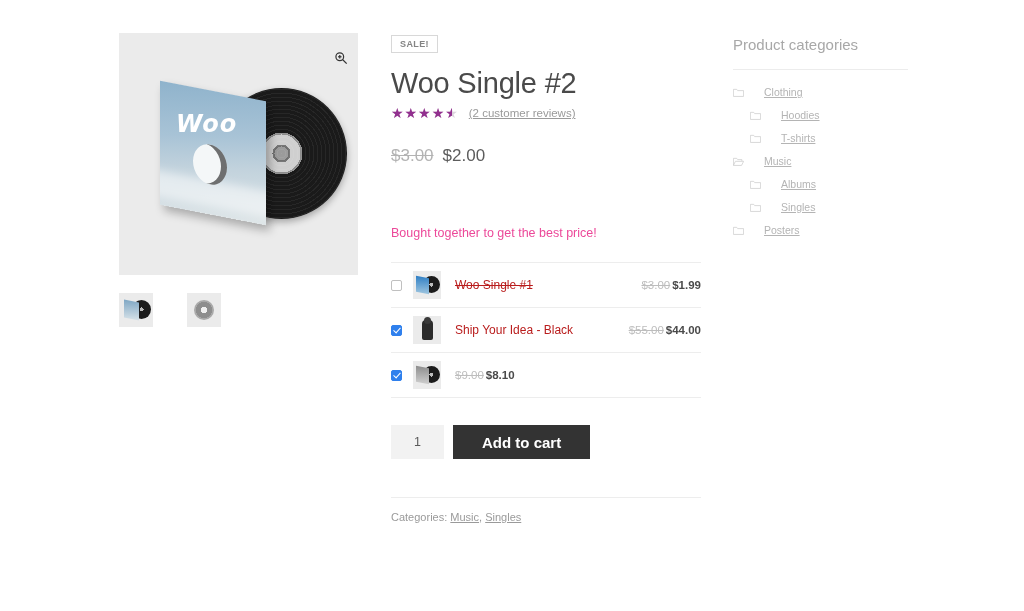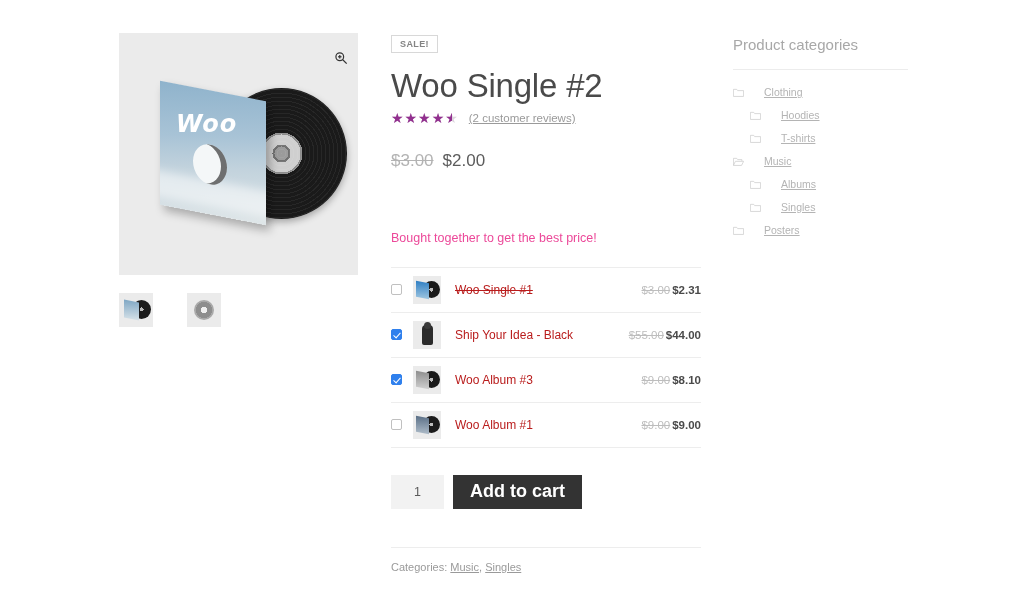--- a/index.html
+++ b/index.html
@@ -167,21 +167,21 @@
     border: 1px solid #d8d8d8;
     padding: 4px 8px 3px;
     font-size: 9px;
     font-weight: 700;
     letter-spacing: .4px;
     color: #848484;
     line-height: 1;
   }
   .product-title {
     margin: 14px 0 4px;
-    font-size: 33px;
+    font-size: 29px;
     font-weight: 400;
     color: #4a4a4a;
     letter-spacing: -.2px;
     line-height: 1.15;
   }
   .rating-row {
     display: flex;
     align-items: center;
     gap: 10px;
     margin-top: 6px;
@@ -347,26 +347,26 @@
     height: 34px;
     background: #f2f2f2;
     border: none;
     text-align: center;
     font-size: 12.5px;
     color: #5a5a5a;
     font-family: "Liberation Sans", sans-serif;
   }
   .add-cart-btn {
     min-width: 102px;
-    padding: 0 17px;
+    padding: 0 29px;
     height: 34px;
     background: #333333;
     color: #ffffff;
     border: none;
-    font-size: 18px;
+    font-size: 15px;
     font-weight: 700;
     cursor: pointer;
     font-family: "Liberation Sans", sans-serif;
   }
 
   .meta {
     margin-top: 38px;
     padding-top: 13px;
     border-top: 1px solid #ededed;
     font-size: 11px;
@@ -471,53 +471,41 @@
     <div class="bundle-list" id="bundle-list">
         <div class="bundle-row">
           <div class="row-check">
             <div class="cbox"></div>
           </div>
           <div class="row-thumb">
             <div class="rt-record"></div>
             <div class="rt-sleeve" style="background: linear-gradient(170deg, rgb(47, 127, 196), rgb(159, 198, 224));"></div>
           </div>
           <div class="row-name struck">Woo Single #1</div>
-          <div class="row-prices"><span class="rp-old">$3.00</span><span class="rp-new">$2.31</span></div>
+          <div class="row-prices"><span class="rp-old">$3.00</span><span class="rp-new">$1.99</span></div>
         </div>
         <div class="bundle-row">
           <div class="row-check">
             <div class="cbox checked"></div>
           </div>
           <div class="row-thumb">
             <div class="rt-hoodie"></div>
           </div>
           <div class="row-name">Ship Your Idea - Black</div>
           <div class="row-prices"><span class="rp-old">$55.00</span><span class="rp-new">$44.00</span></div>
         </div>
         <div class="bundle-row">
           <div class="row-check">
             <div class="cbox checked"></div>
           </div>
           <div class="row-thumb">
             <div class="rt-record"></div>
             <div class="rt-sleeve" style="background: linear-gradient(170deg, rgb(141, 141, 141), rgb(207, 207, 207));"></div>
           </div>
-          <div class="row-name">Woo Album #3</div>
           <div class="row-prices"><span class="rp-old">$9.00</span><span class="rp-new">$8.10</span></div>
-        </div>
-        <div class="bundle-row">
-          <div class="row-check">
-            <div class="cbox"></div>
-          </div>
-          <div class="row-thumb">
-            <div class="rt-record"></div>
-            <div class="rt-sleeve" style="background: linear-gradient(170deg, rgb(90, 111, 134), rgb(174, 188, 201));"></div>
-          </div>
-          <div class="row-name">Woo Album #1</div>
-          <div class="row-prices"><span class="rp-old">$9.00</span><span class="rp-new">$9.00</span></div>
         </div>
       </div>
 
     <div class="cart-row">
       <input class="qty-input" type="text" value="1" style="">
       <button class="add-cart-btn">Add to cart</button>
     </div>
 
     <div class="meta">
       <span>Categories:</span>

